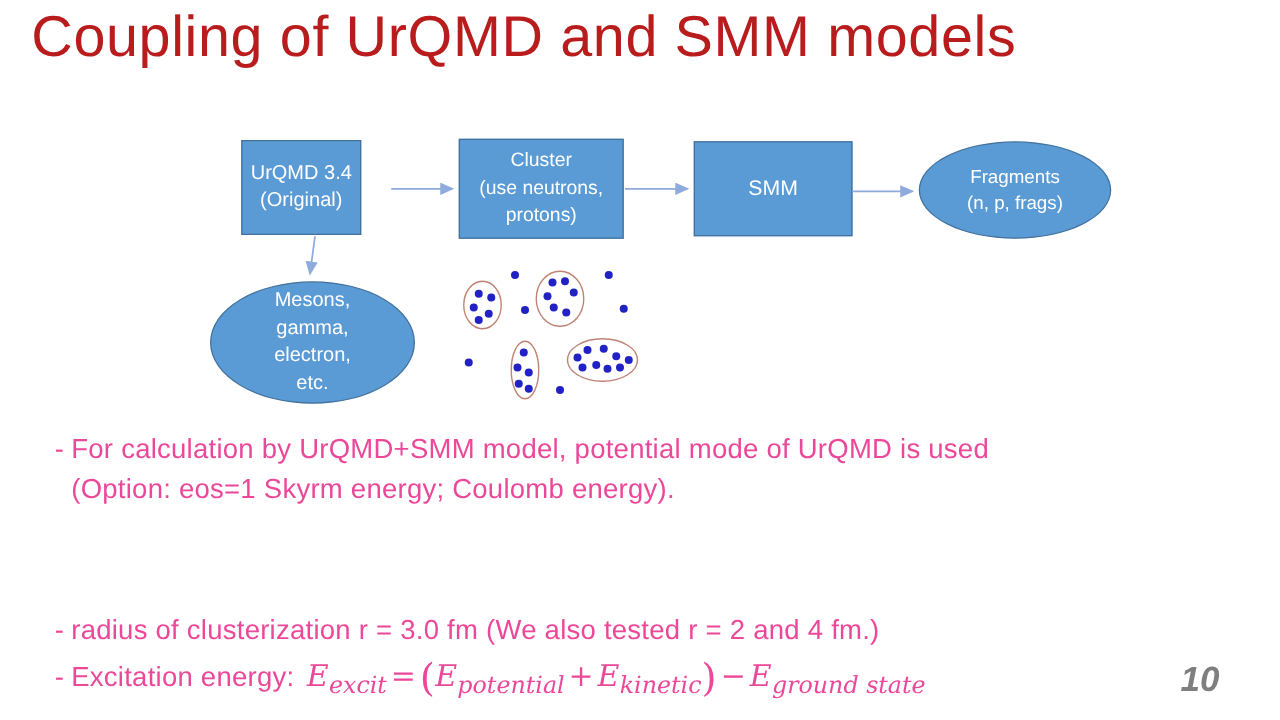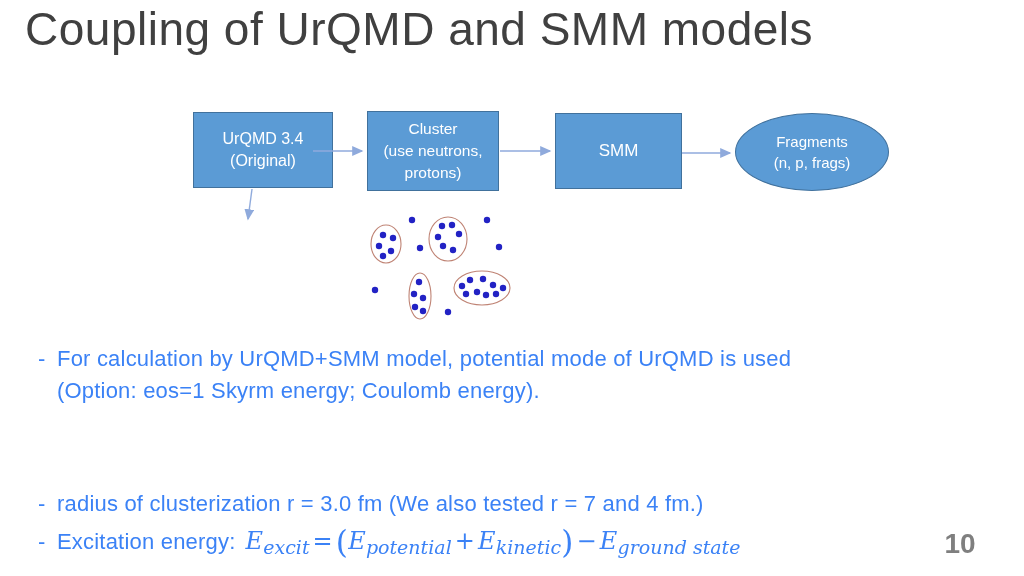--- a/index.html
+++ b/index.html
@@ -1,48 +1,48 @@
 <!DOCTYPE html>
 <html><head>
 <meta charset="utf-8">
 <style>
   html,body{margin:0;padding:0;}
   body{width:1024px;height:576px;position:relative;background:#ffffff;overflow:hidden;
        font-family:"Liberation Sans",sans-serif;}
   .slide{position:absolute;inset:0;}
 
   .title{position:absolute;left:25px;top:2px;margin:0;font-size:46px;font-weight:400;
-         letter-spacing:.5px;color:#404040;white-space:nowrap;}
+         letter-spacing:.5px;color:#b91c1c;white-space:nowrap;}
 
   .shape{position:absolute;background:#5B9BD5;border:1.5px solid #41719C;color:#ffffff;
          display:flex;align-items:center;justify-content:center;text-align:center;
          box-sizing:border-box;}
   .shape-label{white-space:pre-line;}
-  .box-urqmd{left:193px;top:112px;width:140px;height:76px;font-size:16px;line-height:22px;}
+  .box-urqmd{left:193px;top:112px;width:96px;height:76px;font-size:16px;line-height:22px;}
   .box-cluster{left:367px;top:111px;width:132px;height:80px;font-size:15.5px;line-height:22px;}
   .box-smm{left:555px;top:113px;width:127px;height:76px;font-size:17px;}
   .ellipse{border-radius:50%;text-align:center;}
   .ellipse-fragments{left:735px;top:113px;width:154px;height:78px;font-size:15px;line-height:21px;}
   .ellipse-mesons{left:168px;top:225px;width:164px;height:98px;font-size:16px;line-height:22px;}
 
   .overlay{position:absolute;left:0;top:0;pointer-events:none;}
 
-  .bline{position:absolute;left:38px;font-size:22px;line-height:28px;color:#3b82f6;
-         letter-spacing:.2px;white-space:nowrap;}
+  .bline{position:absolute;left:38px;font-size:22px;line-height:28px;color:#ec4899;
+         letter-spacing:.2px;white-space:nowrap;text-align:center;}
   .bmark{display:inline-block;width:19px;}
   .l1{top:345px;} .l2{top:377px;left:57px;} .l3{top:414px;} .l4{top:452px;}
   .l5{top:490px;} .l6{top:527px;}
 
   .math{font-family:"DejaVu Serif",serif;font-style:italic;font-size:24px;margin-left:10px;}
   .math .sub{font-size:19px;vertical-align:-5px;letter-spacing:0;}
   .math .op{font-style:normal;padding:0 3px;}
   .math .paren{font-style:normal;font-size:31px;vertical-align:-4px;font-weight:300;}
 
   .page-number{position:absolute;left:938px;top:528px;width:44px;text-align:center;
-               font-size:28px;font-weight:bold;color:#7F7F7F;}
+               font-size:28px;font-weight:bold;color:#7F7F7F;font-style:italic;}
 </style>
 </head>
 <body>
 
 <div class="slide">
 
   <h1 class="title">Coupling of UrQMD and SMM models</h1>
 
   <div class="shape box-urqmd">
     <span class="shape-label">UrQMD 3.4
@@ -52,20 +52,26 @@
     <span class="shape-label">Cluster
 (use neutrons,
 protons)</span>
   </div>
   <div class="shape box-smm">
     <span class="shape-label">SMM</span>
   </div>
   <div class="shape ellipse ellipse-fragments">
     <span class="shape-label">Fragments
 (n, p, frags)</span>
+  </div>
+  <div class="shape ellipse ellipse-mesons">
+    <span class="shape-label">Mesons,
+gamma,
+electron,
+etc.</span>
   </div>
 
   <svg class="overlay" width="1024" height="576">
     <defs>
       <marker id="arr" markerWidth="9" markerHeight="8" refX="7" refY="3.5" orient="auto">
         <path d="M0,0 L8,3.5 L0,7 z" fill="#8FAADC"></path>
       </marker>
     </defs>
     <g stroke="#8FAADC" stroke-width="1.4" fill="none">
       <line x1="313" y1="151" x2="362" y2="151" marker-end="url(#arr)"></line>
@@ -117,20 +123,20 @@
     </g>
   </svg>
 
   <div class="bline l1">
     <span class="bmark">-</span><span>For calculation by UrQMD+SMM model, potential mode of UrQMD is used</span>
   </div>
   <div class="bline l2">
     <span>(Option: eos=1 Skyrm energy; Coulomb energy).</span>
   </div>
   <div class="bline l5">
-    <span class="bmark">-</span><span>radius of clusterization r = 3.0 fm (We also tested r = 7 and 4 fm.)</span>
+    <span class="bmark">-</span><span>radius of clusterization r = 3.0 fm (We also tested r = 2 and 4 fm.)</span>
   </div>
   <div class="bline l6">
     <span class="bmark">-</span><span>Excitation energy:</span><span class="math"><span>E</span><span class="sub">excit</span><span class="op">=</span><span class="paren">(</span><span>E</span><span class="sub">potential</span><span class="op">+</span><span>E</span><span class="sub">kinetic</span><span class="paren">)</span><span class="op">−</span><span>E</span><span class="sub">ground state</span></span>
   </div>
 
   <div class="page-number">10</div>
 </div>
 
 </body></html>

